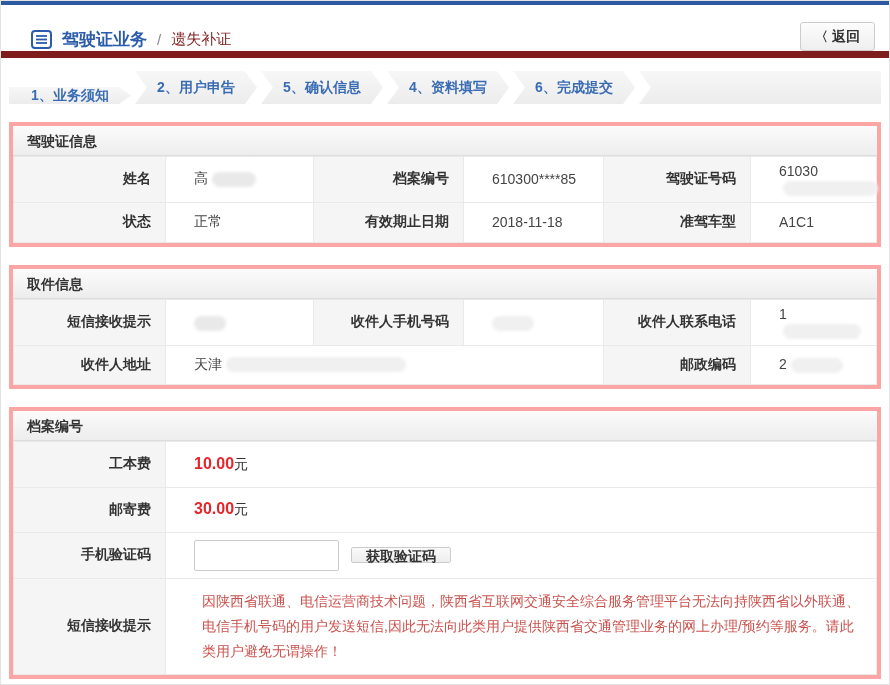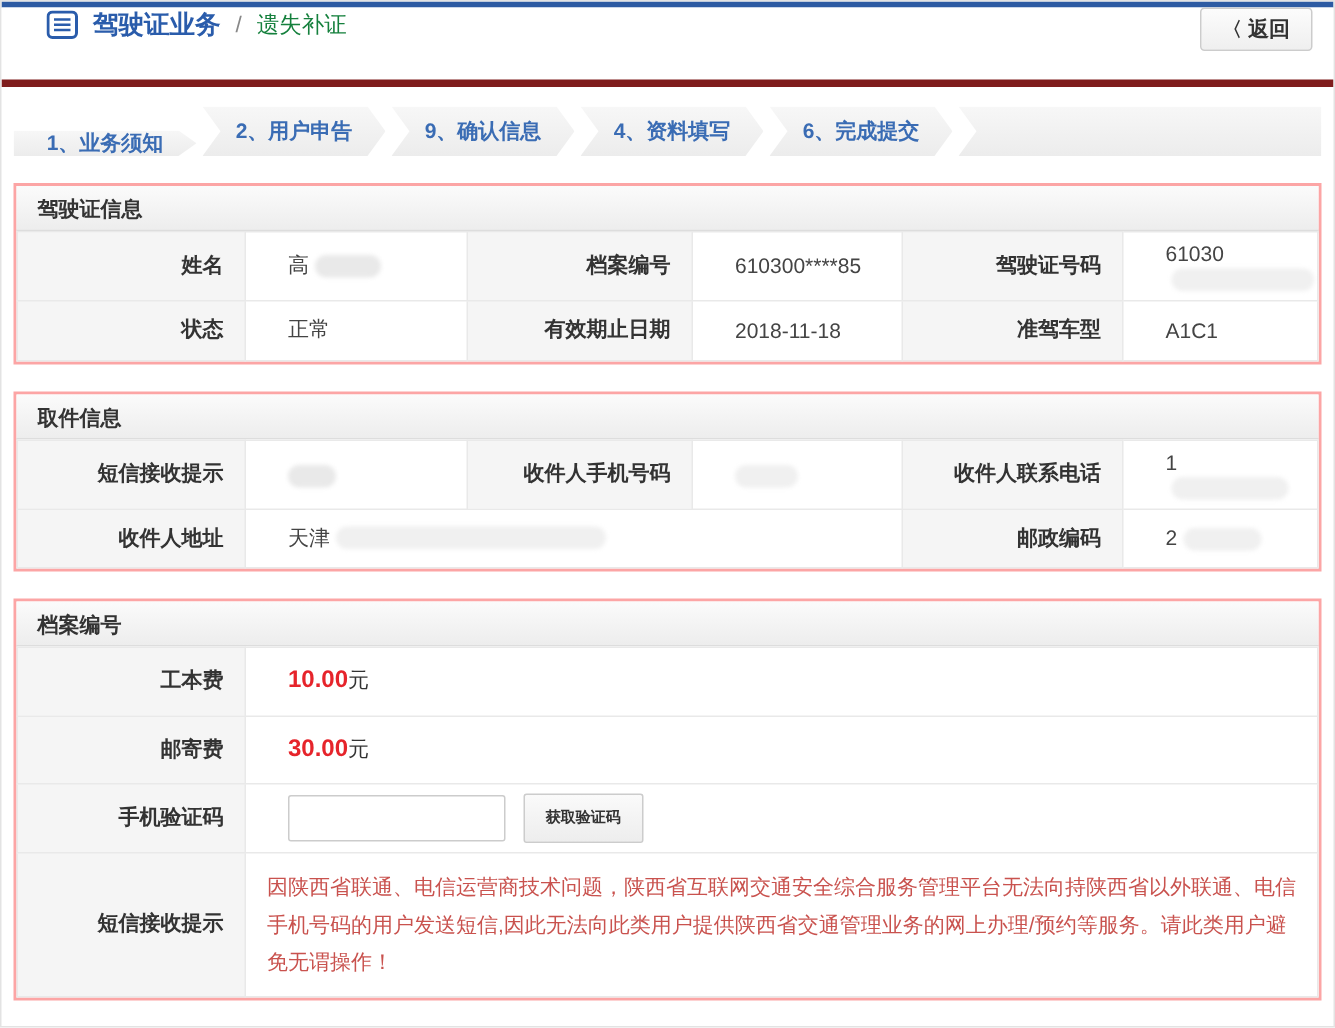--- a/index.html
+++ b/index.html
@@ -4,60 +4,60 @@
 <style>
   * { margin:0; padding:0; box-sizing:border-box; }
   html,body { width:890px; height:685px; }
   body {
     font-family:"Liberation Sans","DejaVu Sans",sans-serif;
     background:#fff; color:#333; font-size:14px;
     border:1px solid #e3e3e3;
   }
   .topbar { height:4px; background:var(--topbar_blue,#2d5ba3); }
   
-  .header { height:53px; display:flex; align-items:flex-start; justify-content:space-between;
-            padding:0 14px 0 30px; border-bottom:5px solid #7f1d1d; background:#fff; }
+  .header { height:53px; display:flex; align-items:flex-end; justify-content:space-between;
+            padding:0 14px 0 30px; border-bottom:7px solid #7f1d1d; background:#fff; }
   .header-left { display:flex; align-items:center; gap:8px; }
   .list-icon { display:inline-flex; margin-right:2px; }
   .hd-title { color:var(--title_blue,#2a5cab); font-size:17px; font-weight:bold; }
   .hd-sep { color:#888; font-size:15px; margin:0 2px; }
-  .hd-sub { color:#15803d; font-size:15px; }
+  .hd-sub { color:#7f1d1d; font-size:15px; }
   .back-btn { display:inline-flex; align-items:center; gap:4px; height:29px; padding:0 14px;
               background:linear-gradient(#fcfcfc,#efefef); border:1px solid #ccc; border-radius:3px;
               font-size:14px; color:#333; font-weight:bold; cursor:pointer;
               font-family:inherit; }
   .back-btn .chev { font-size:13px; font-weight:bold; }
   
   .steps { display:flex; margin:13px 8px 0 8px; height:33px; }
   .step { width:122px; display:flex; align-items:center; justify-content:center;
           background:linear-gradient(#f7f7f7,#ececec); color:var(--step_blue,#3a6cb4);
           font-weight:bold; font-size:14px; margin-right:4px;
           clip-path:polygon(0 0, calc(100% - 12px) 0, 100% 50%, calc(100% - 12px) 100%, 0 100%, 12px 50%); }
   .step.first { clip-path:polygon(0 0, calc(100% - 12px) 0, 100% 50%, calc(100% - 12px) 100%, 0 100%);margin-top:16px; }
   .step.active { background:var(--accent_blue,#4183d6); color:#fff; }
   .step-filler { flex:1; background:linear-gradient(#f7f7f7,#ececec);
                  clip-path:polygon(0 0,100% 0,100% 100%,0 100%,12px 50%); }
   
-  .section { margin:18px 8px 0 8px; border:2px solid #fca5a5; }
+  .section { margin:18px 8px 0 8px; border:4px solid #fca5a5; }
   .sec-head { height:30px; line-height:30px; padding:0 14px; background:linear-gradient(#fbfbfb,#ededed);
               border-bottom:1px solid #ddd; font-weight:bold; color:#333; font-size:14px; }
   table { border-collapse:collapse; width:100%; table-layout:fixed; }
   td { border:1px solid #e9e9e9; font-size:14px; padding:6px 28px; height:40px; }
   td.lbl { background:#f5f5f5; text-align:right; font-weight:bold; color:#333; padding-right:14px; }
   td.val { background:#fff; text-align:left; color:#444; }
   .sec2 td { height:39px; }
   .sec3 td.lbl { width:152px; }
   .fee-amt { color:var(--fee_red,#e6242b); font-weight:bold; font-size:16px; }
   .fee-unit { color:#333; font-size:14px; }
   .code-input { width:145px; height:31px; border:1px solid #ccc; border-radius:2px; padding:0 8px;
                 font-size:14px; font-family:inherit; margin-right:8px; vertical-align:middle; }
-  .code-btn { height:33px; padding:0 14px; background:linear-gradient(#fafafa,#ededed);
-              border:1px solid #ccc; border-radius:2px; font-size:10px; font-weight:bold; color:#333;
+  .code-btn { height:16px; padding:0 14px; background:linear-gradient(#fafafa,#ededed);
+              border:1px solid #ccc; border-radius:2px; font-size:14px; font-weight:bold; color:#333;
               cursor:pointer; vertical-align:middle; font-family:Liberation Mono, monospace; }
-  .notice { color:var(--notice_red,#c9524e); font-size:14px; line-height:25px; padding:10px 14px; }
+  .notice { color:var(--notice_red,#c9524e); font-size:14px; line-height:25px; padding:10px 14px;margin-left:22px; }
   td.notice-cell { padding:10px 14px; }
   
   .redact { display:inline-block; vertical-align:middle; background:#e9e9e9; border-radius:8px;
             height:15px; filter:blur(1.5px); margin-left:4px; }
   .redact.light { background:#f0f0f0; }
   
   .footer { display:flex; justify-content:flex-end; gap:13px; padding:23px 57px 0 0; }
   .btn-blue { min-width:57px; height:29px; padding:0 14px; background:var(--accent_blue,#4183d6);
               color:#fff; font-weight:bold; font-size:14px; border:1px solid #3c79c6; border-radius:3px;
               cursor:pointer; font-family:inherit; }
@@ -83,21 +83,21 @@
   </div>
   <button class="back-btn">
     <span class="chev">〈</span>
     <span>返回</span>
   </button>
 </div>
 
 <div class="steps">
   <div class="step first">1、业务须知</div>
   <div class="step">2、用户申告</div>
-  <div class="step">9、确认信息</div>
+  <div class="step">5、确认信息</div>
   <div class="step">4、资料填写</div>
   <div class="step">6、完成提交</div>
   <div class="step-filler"></div>
 </div>
 
 <div class="section">
   <div class="sec-head">驾驶证信息</div>
   <table>
     <colgroup>
         <col style="width:152px">

